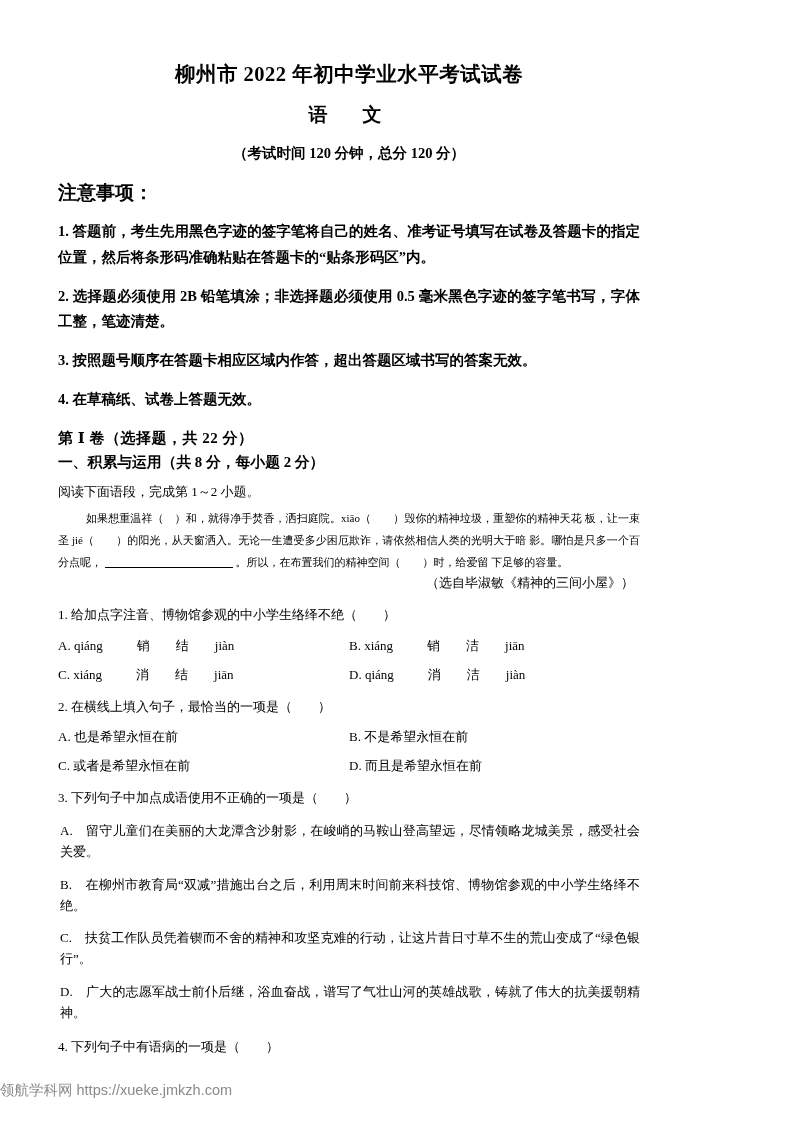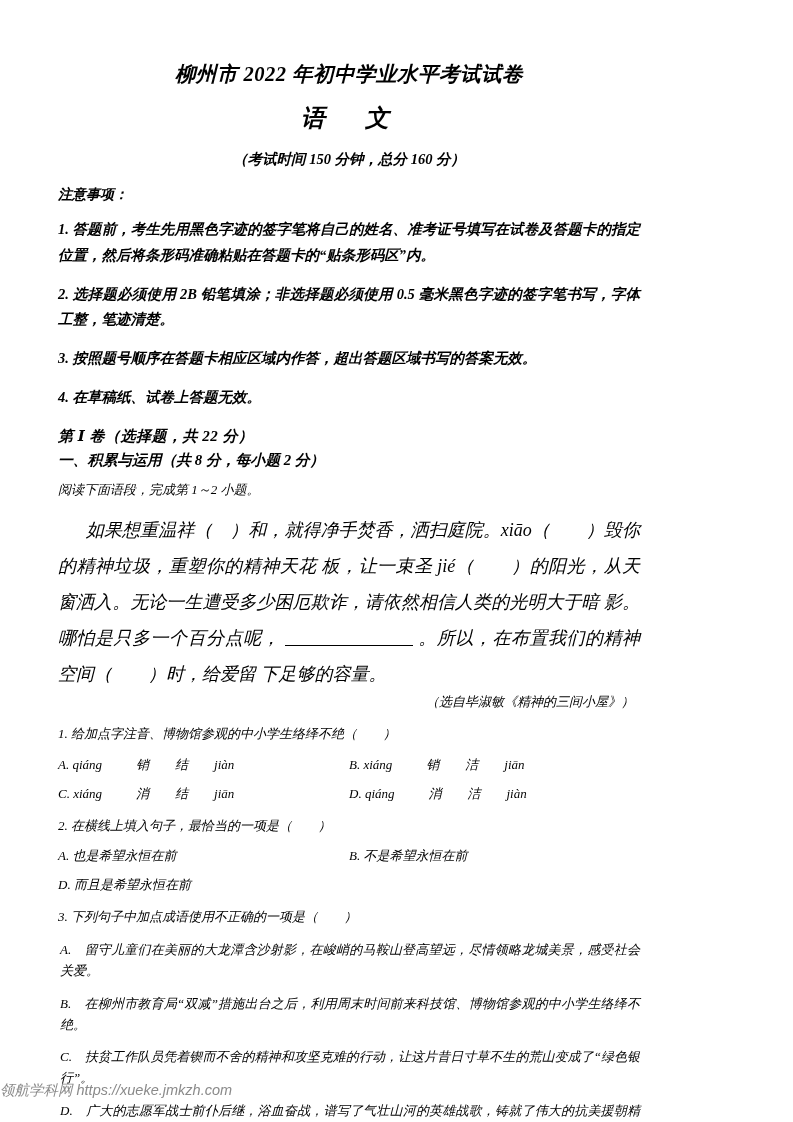--- a/index.html
+++ b/index.html
@@ -14,45 +14,44 @@
     color: #000000;
     position: relative;
     overflow: hidden;
   }
   .page {
     position: relative;
     width: 686px;
     height: 1122px;
     box-sizing: border-box;
     padding: 44px 46px 0 58px;
-    font-style: italic;
   }
   .doc-title {
     text-align: center;
     font-size: 20.5px;
     font-weight: bold;
     letter-spacing: 0.5px;
     margin-top: 16px;
     margin-bottom: 0;
   }
   .doc-subject {
     text-align: center;
-    font-size: 24px;
+    font-size: 19px;
     font-weight: bold;
     letter-spacing: 8px;
     margin-top: 14px;
   }
   .doc-exam-info {
     text-align: center;
     font-size: 14.5px;
     font-weight: bold;
     margin-top: 16px;
   }
   .notice-title {
-    font-size: 14px;
+    font-size: 19px;
     font-weight: bold;
     margin-top: 17px;
   }
   .notice-item {
     font-size: 14.5px;
     font-weight: bold;
     margin-top: 13px;
     line-height: 1.78;
     text-align: justify;
   }
@@ -65,23 +64,23 @@
   .part-heading {
     font-size: 14.8px;
     font-weight: bold;
     margin-top: 5px;
   }
   .reading-instr {
     font-size: 13px;
     margin-top: 11px;
   }
   .passage {
-    font-size: 18px;
+    font-size: 11px;
     line-height: 2.0;
-    margin-top: 13px;
+    margin-top: 6px;
     text-align: justify;
     text-indent: 28px;
   }
   .blank-line {
     display: inline-block;
     width: 128px;
     border-bottom: 1px solid #000;
     vertical-align: -2px;
   }
   .source-line {
@@ -124,21 +123,21 @@
     font-family: "Liberation Sans", sans-serif;
   }
 </style>
 </head>
 <body>
 
 <div class="page">
 
   <div class="doc-title">柳州市 2022 年初中学业水平考试试卷</div>
   <div class="doc-subject">语　文</div>
-  <div class="doc-exam-info">（考试时间 150 分钟，总分 160 分）</div>
+  <div class="doc-exam-info">（考试时间 120 分钟，总分 120 分）</div>
 
   <div class="notice-title">注意事项：</div>
   <div class="notice-item">1. 答题前，考生先用黑色字迹的签字笔将自己的姓名、准考证号填写在试卷及答题卡的指定位置，然后将条形码准确粘贴在答题卡的“贴条形码区”内。</div>
   <div class="notice-item">2. 选择题必须使用 2B 铅笔填涂；非选择题必须使用 0.5 毫米黑色字迹的签字笔书写，字体工整，笔迹清楚。</div>
   <div class="notice-item">3. 按照题号顺序在答题卡相应区域内作答，超出答题区域书写的答案无效。</div>
   <div class="notice-item">4. 在草稿纸、试卷上答题无效。</div>
 
   <div class="section-heading">第 Ⅰ 卷（选择题，共 22 分）</div>
   <div class="part-heading">一、积累与运用（共 8 分，每小题 2 分）</div>
   <div class="reading-instr">阅读下面语段，完成第 1～2 小题。</div>
@@ -180,20 +179,21 @@
   <div class="q">
     <span>2.</span>
     <span>在横线上填入句子，最恰当的一项是（　　）</span>
   </div>
 
   <div class="opts">
     <div>A. 也是希望永恒在前</div>
     <div>B. 不是希望永恒在前</div>
   </div>
   <div class="opts">
+    <div>C. 或者是希望永恒在前</div>
     <div>D. 而且是希望永恒在前</div>
   </div>
 
   <div class="q">
     <span>3.</span>
     <span>下列句子中加点成语使用不正确的一项是（　　）</span>
   </div>
   <div class="opt-row">A.　留守儿童们在美丽的大龙潭含沙射影，在峻峭的马鞍山登高望远，尽情领略龙城美景，感受社会关爱。</div>
   <div class="opt-row">B.　在柳州市教育局“双减”措施出台之后，利用周末时间前来科技馆、博物馆参观的中小学生络绎不绝。</div>
   <div class="opt-row">C.　扶贫工作队员凭着锲而不舍的精神和攻坚克难的行动，让这片昔日寸草不生的荒山变成了“绿色银行”。</div>

